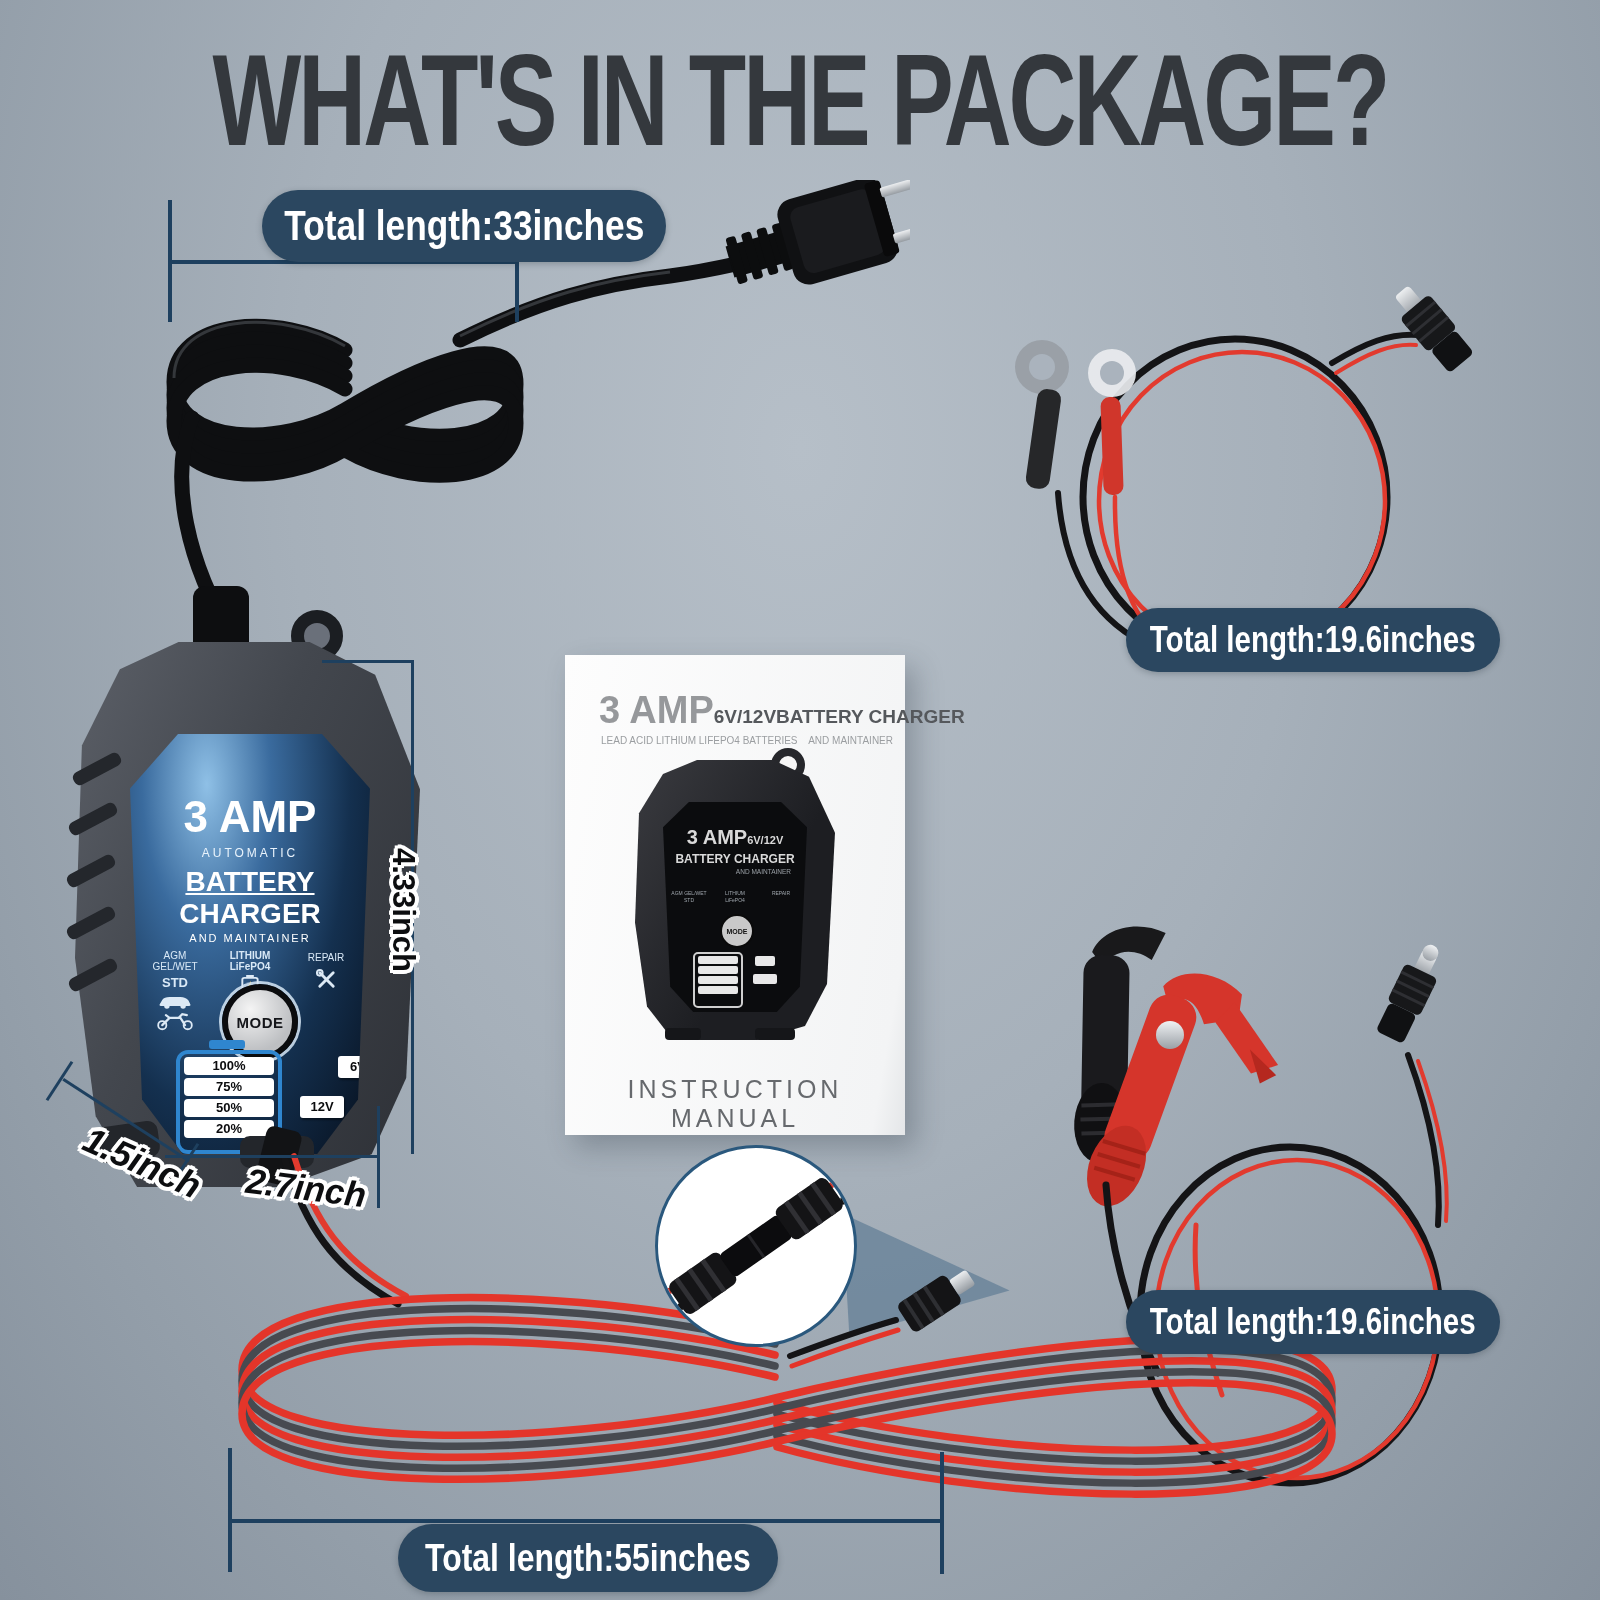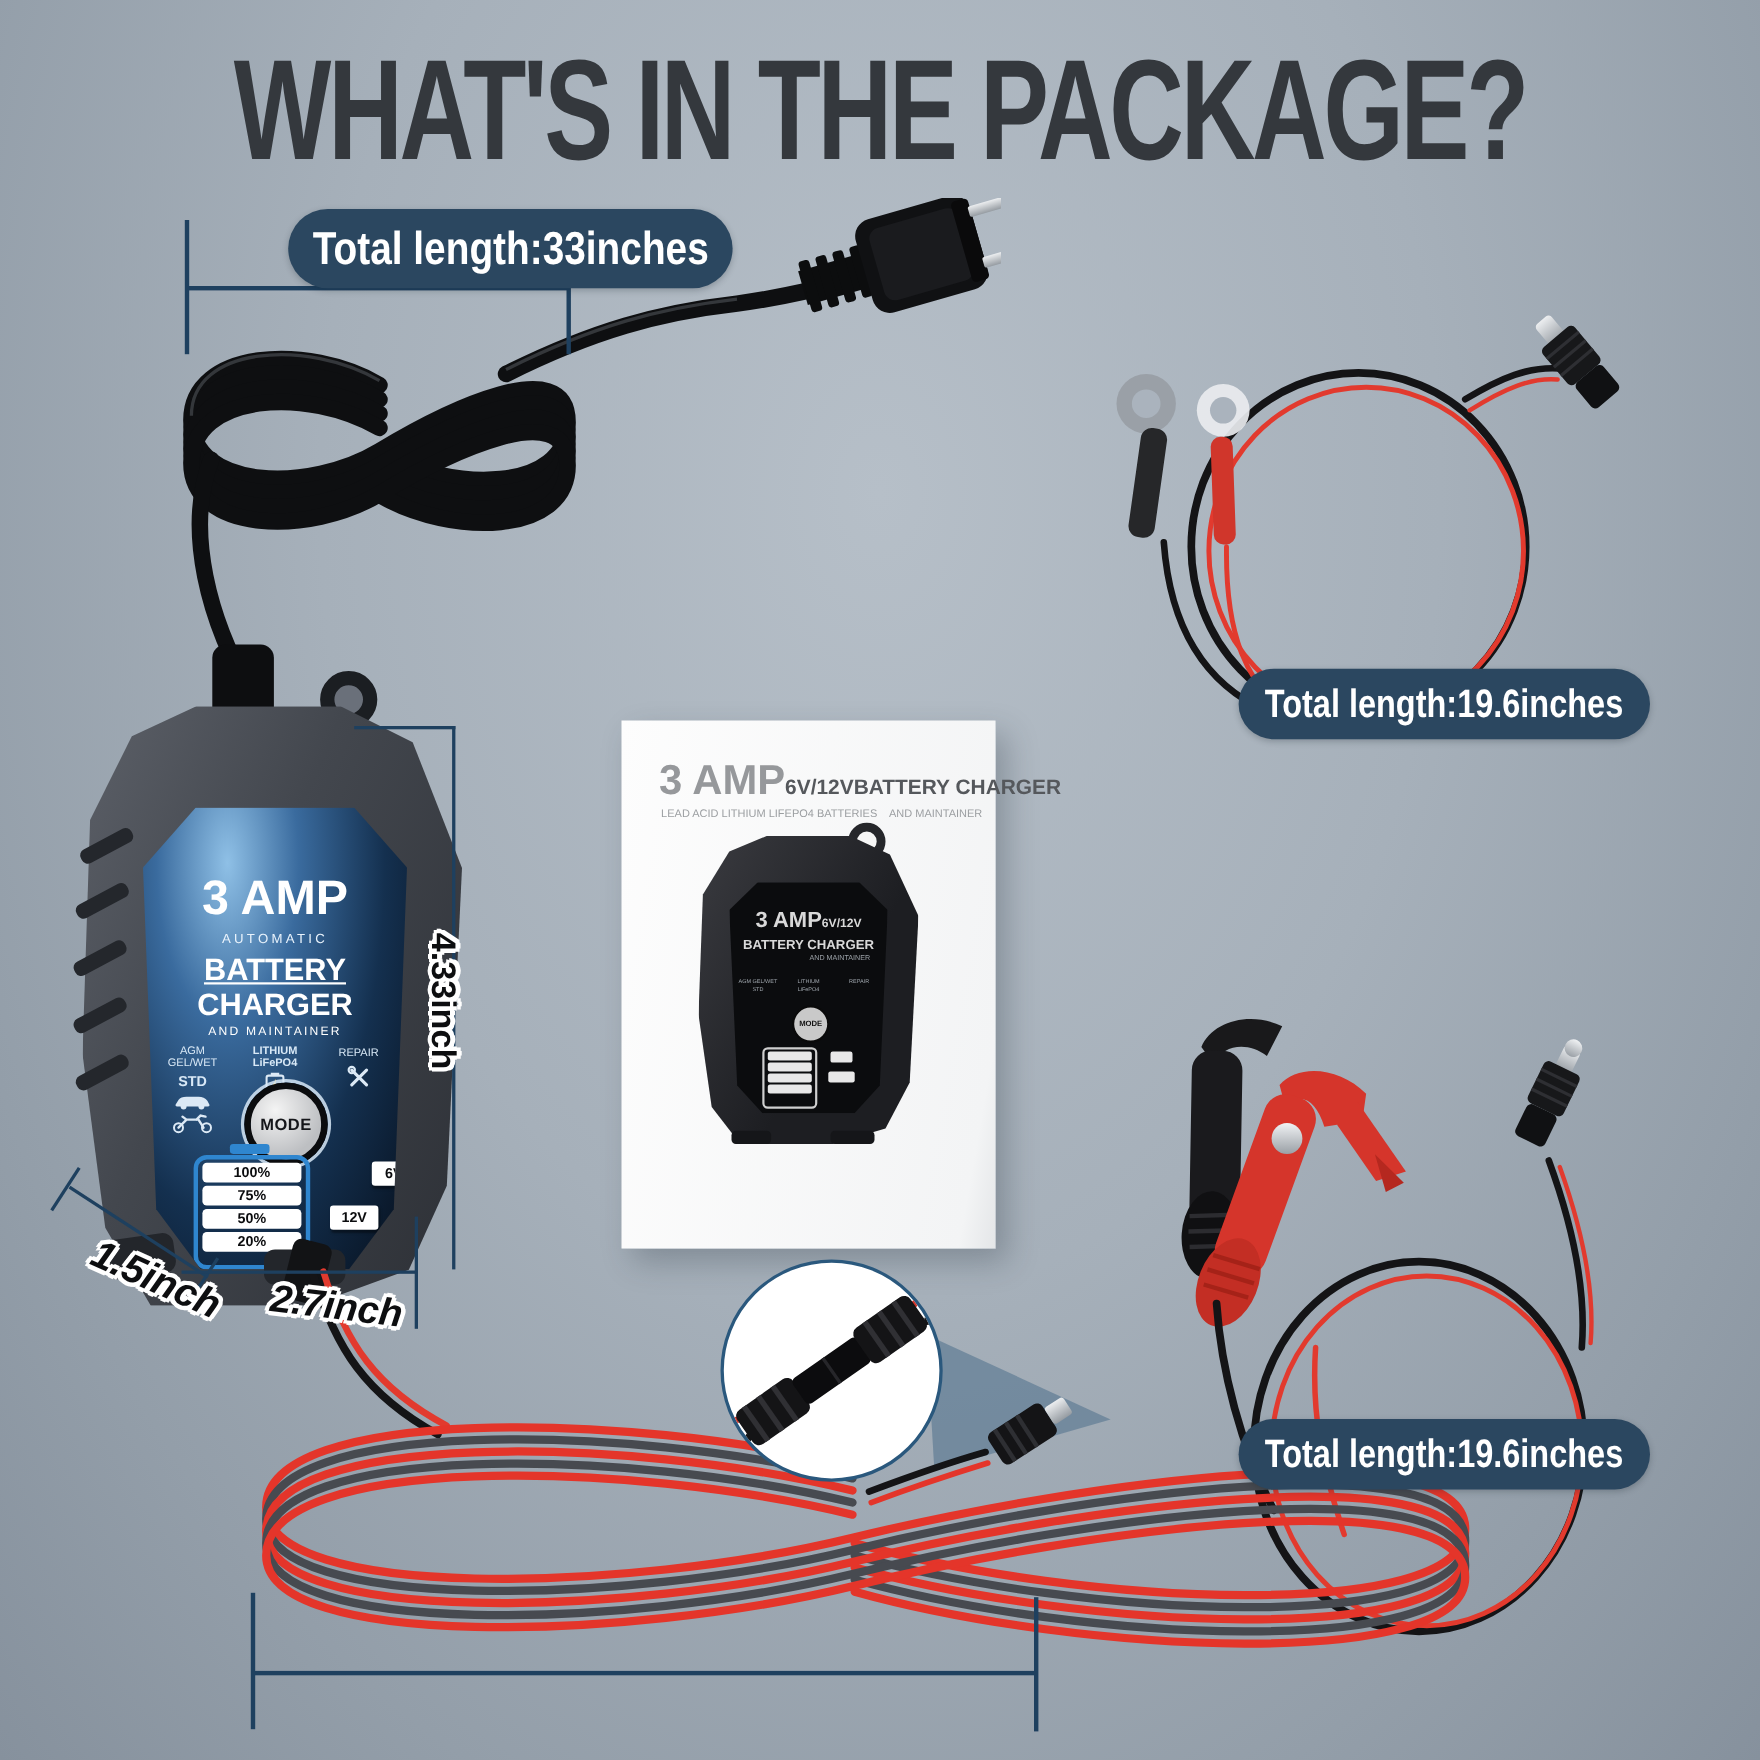--- a/index.html
+++ b/index.html
@@ -215,20 +215,21 @@
             <i></i>
             <i></i>
           </div>
         <div class="minivb" style="left:92px;top:154px;width:20px;height:10px;"></div>
         <div class="minivb" style="left:90px;top:172px;width:24px;height:10px;"></div>
       </div>
       <div class="abs" style="left:30px;top:268px;width:36px;height:12px;background:#151619;border-radius:4px;"></div>
       <div class="abs" style="left:120px;top:268px;width:40px;height:12px;background:#151619;border-radius:4px;"></div>
     </div>
 
+    <div class="abs" style="left:0;top:420px;width:100%;text-align:center;font-size:25px;letter-spacing:4px;color:#66696d;font-weight:500;">INSTRUCTION MANUAL</div>
   </div>
 
   <svg class="abs" style="left:980px;top:285px;z-index:2" width="580" height="400" viewBox="0 0 580 400">
     <defs>
       <linearGradient id="sil2" x1="0" y1="0" x2="0" y2="1">
         <stop offset="0" stop-color="#eceef0"></stop>
           <stop offset="1" stop-color="#9aa0a6"></stop>
       </linearGradient>
     </defs>
     <g fill="none">
@@ -368,14 +369,17 @@
           <line x1="66" y1="-19" x2="66" y2="19" stroke="#303034" stroke-width="5"></line>
           <line x1="82" y1="-19" x2="82" y2="19" stroke="#303034" stroke-width="5"></line>
         </g>
       </g>
     </svg>
   </div>
 
   <div class="dim" style="left:230px;top:1519px;width:713px;height:4px;"></div>
   <div class="dim" style="left:228px;top:1448px;width:4px;height:124px;"></div>
   <div class="dim" style="left:940px;top:1452px;width:4px;height:122px;"></div>
+  <div class="pill" style="left:398px;top:1524px;width:380px;height:68px;">
+    <span style="font-size:38px">Total length:55inches</span>
+  </div>
 
 </div>
 
 </body></html>

